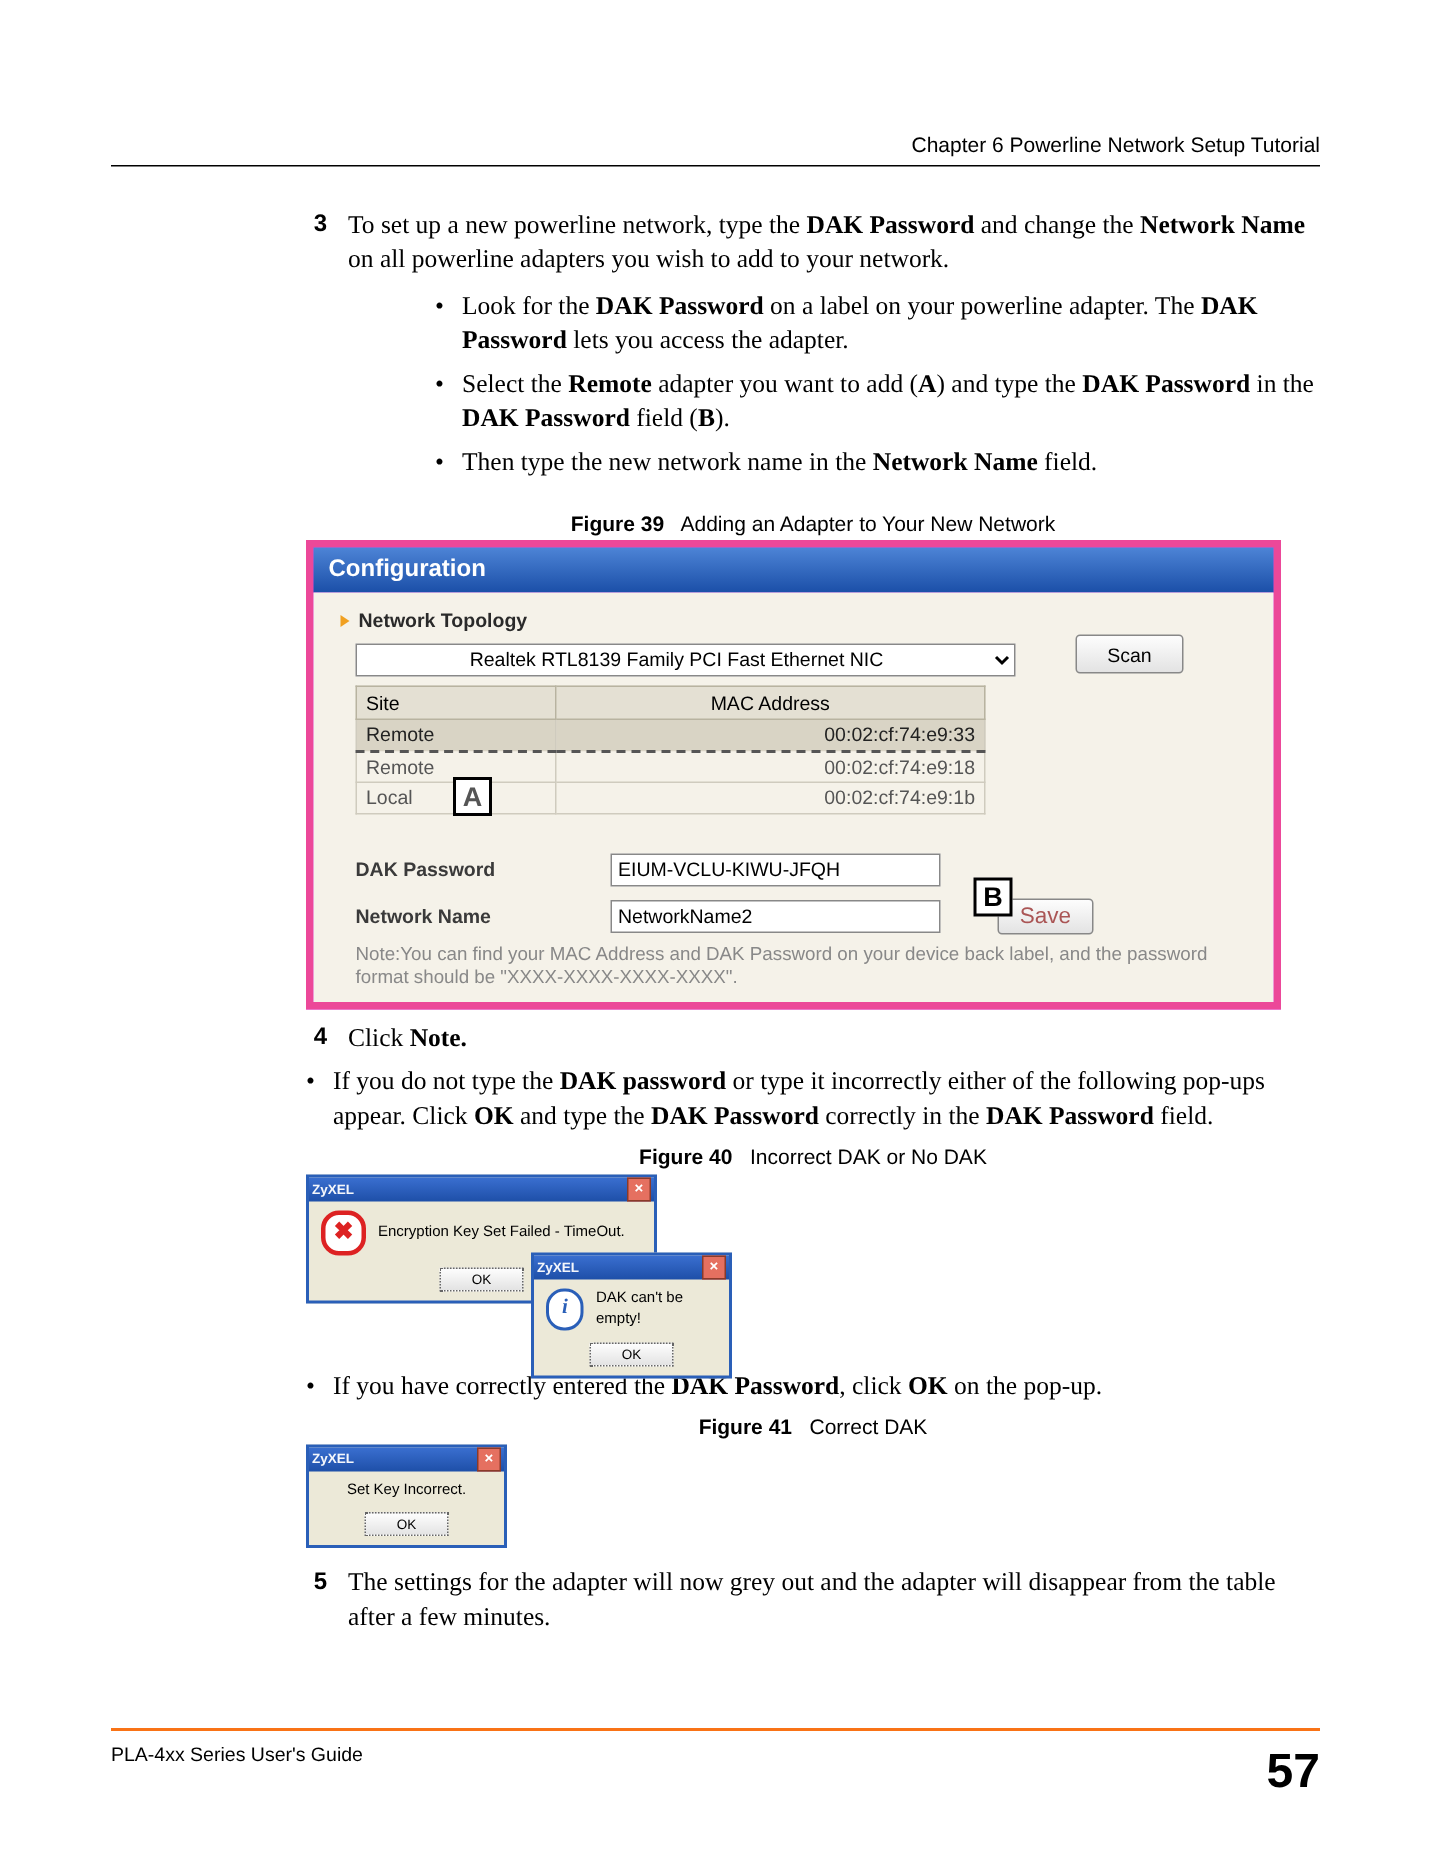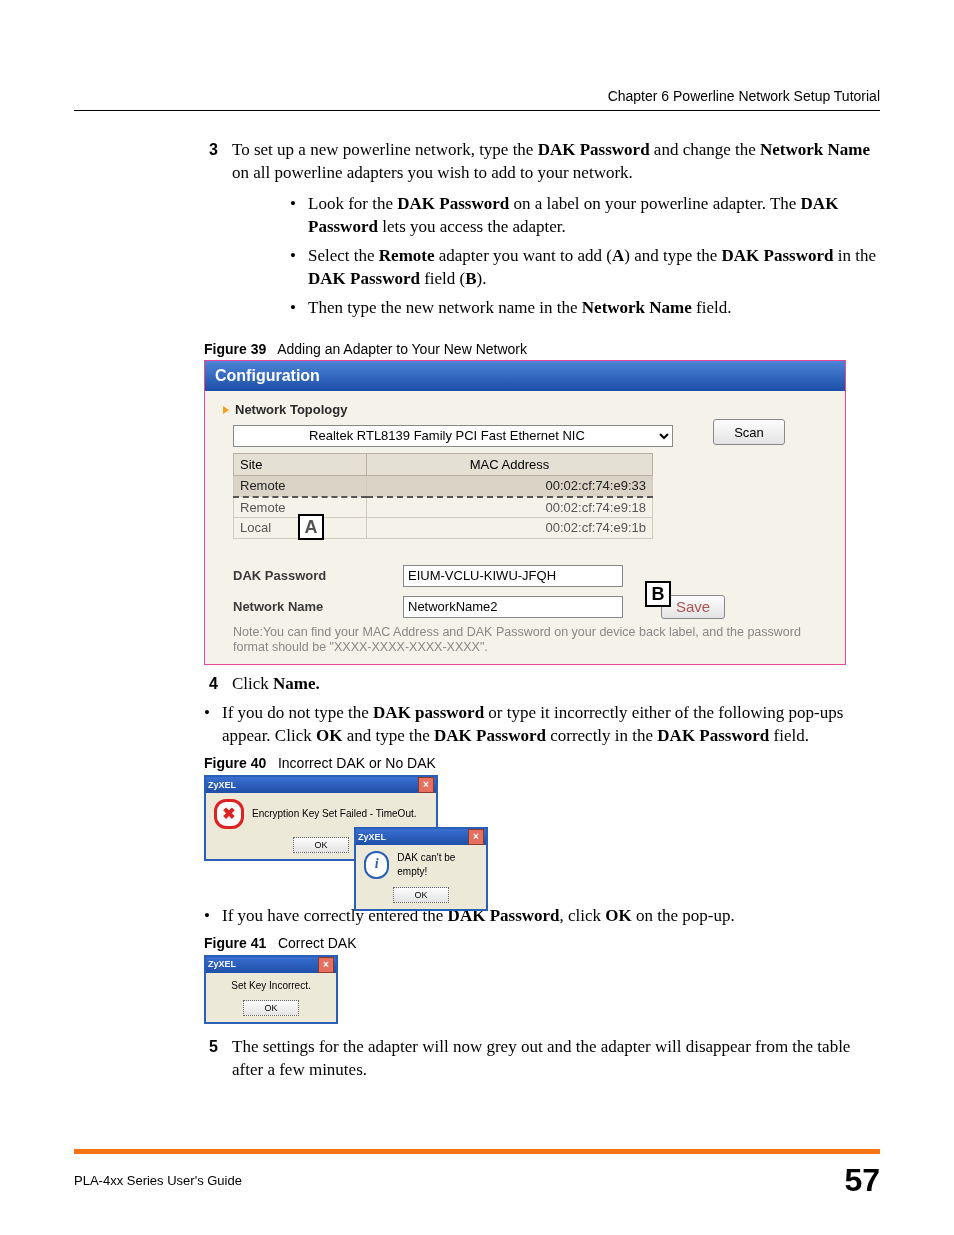--- a/index.html
+++ b/index.html
@@ -66,27 +66,28 @@
     margin-top: 6px;
     margin-bottom: 6px;
   }
   .bullet-row .bull {
     min-width: 8px;
   }
   .fig-cap {
     font-family: Arial, Helvetica, sans-serif;
     font-size: 14px;
     margin: 6px 0 2px 0;
+    text-align: center;
   }
   .fig-cap .figlabel {
     font-weight: bold;
   }
   
   .fig39 {
-    border: 1px solid #ec4899;
+    border: 5px solid #ec4899;
     background: #d946ef;
     width: 640px;
     font-family: Tahoma, Arial, sans-serif;
     font-size: 13px;
     margin-bottom: 8px;
     position: relative;
   }
   .fig39 .bar {
     background: linear-gradient(#4d84d6, #1b4fa8);
     color: #fff;
@@ -269,24 +270,24 @@
     background: linear-gradient(#fdfdfd,#e3e3e3);
     border:1px dotted #666;
   }
   
   .fig41 .dlg { position: static; width: 130px; margin-bottom: 12px;}
   
   .footer {
     position: absolute;
     bottom: 36px;
     left: 74px; right: 74px;
-    border-top: 5px solid #f97316;
+    border-top: 2px solid #f97316;
     display:flex;
     justify-content: space-between;
-    align-items: center;
+    align-items: flex-start;
     padding-top: 8px;
     font-family: Arial, sans-serif;
   }
   .footer .guide { font-size: 13px; }
   .footer .pnum { font-size: 32px; font-weight: bold; }
 </style>
 </head>
 <body>
 
 <div class="page">
@@ -370,21 +371,21 @@
             <span class="markerB" style="left:-8px;top:-14px">B</span>
             <button class="savebtn">Save</button>
           </div>
         </div>
         <div class="note">Note:You can find your MAC Address and DAK Password on your device back label, and the password format should be "XXXX-XXXX-XXXX-XXXX".</div>
       </div>
     </div>
 
     <div class="ol-num">
       <div class="num">4</div>
-      <div><span>Click </span><b>Name.</b></div>
+      <div><span>Click </span><b>Note.</b></div>
     </div>
 
     <div class="bullet-row">
       <span class="bull">•</span>
       <span><span>If you do not type the </span><b>DAK password</b><span> or type it incorrectly either of the following pop-ups appear. Click </span><b>OK</b><span> and type the </span><b>DAK Password</b><span> correctly in the </span><b>DAK Password</b><span> field.</span></span>
     </div>
 
     <div class="fig-cap">
       <span class="figlabel">Figure 40</span>&nbsp;&nbsp;
       <span>Incorrect DAK or No DAK</span>

